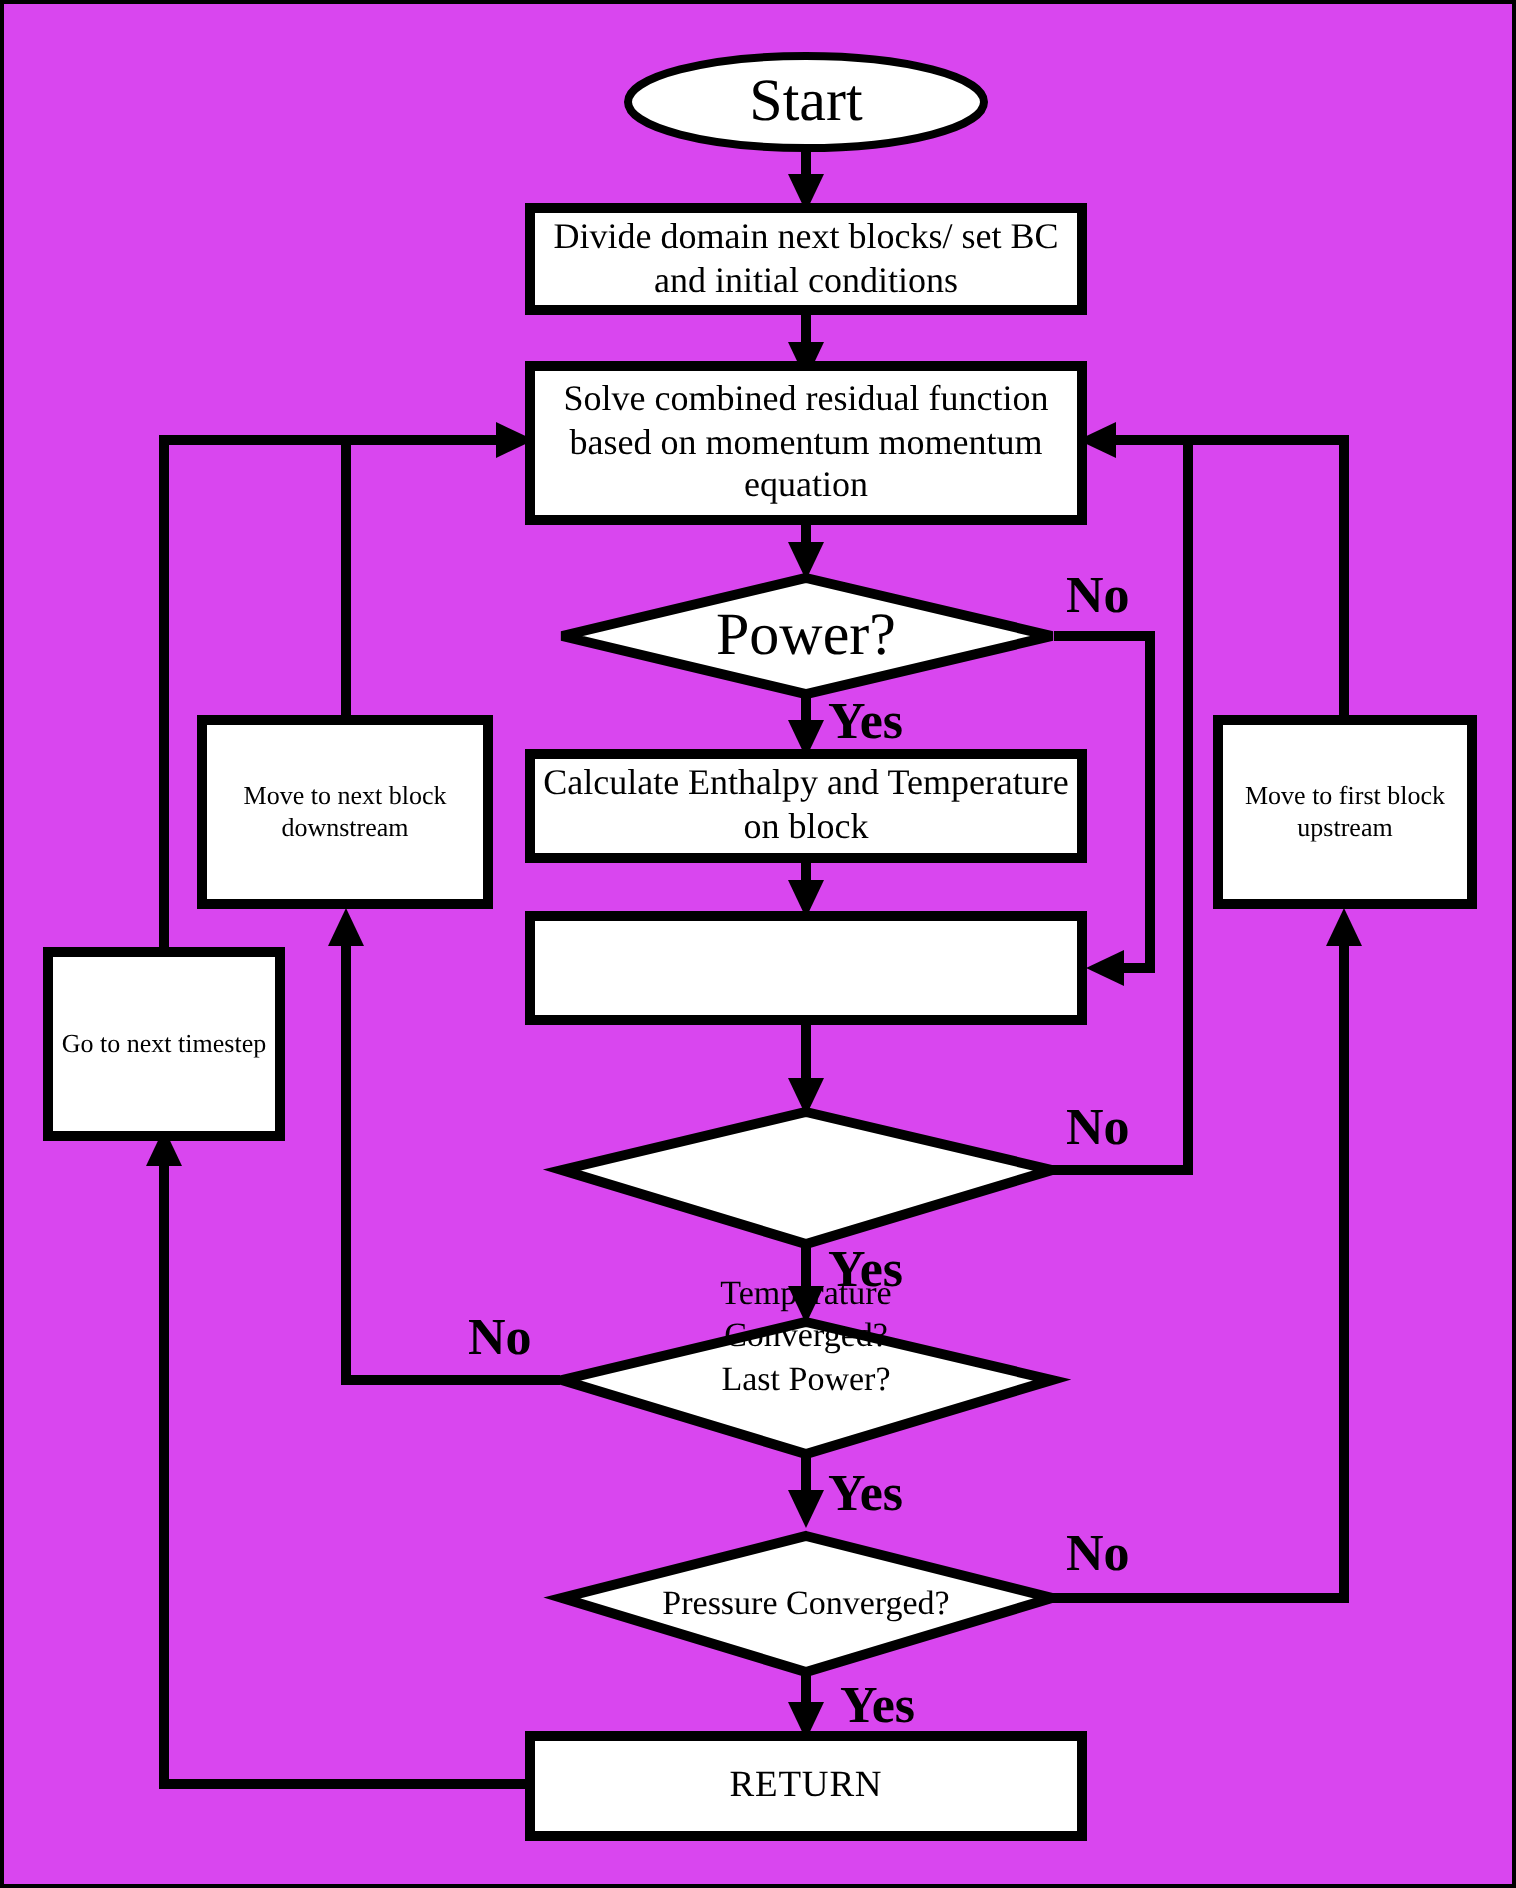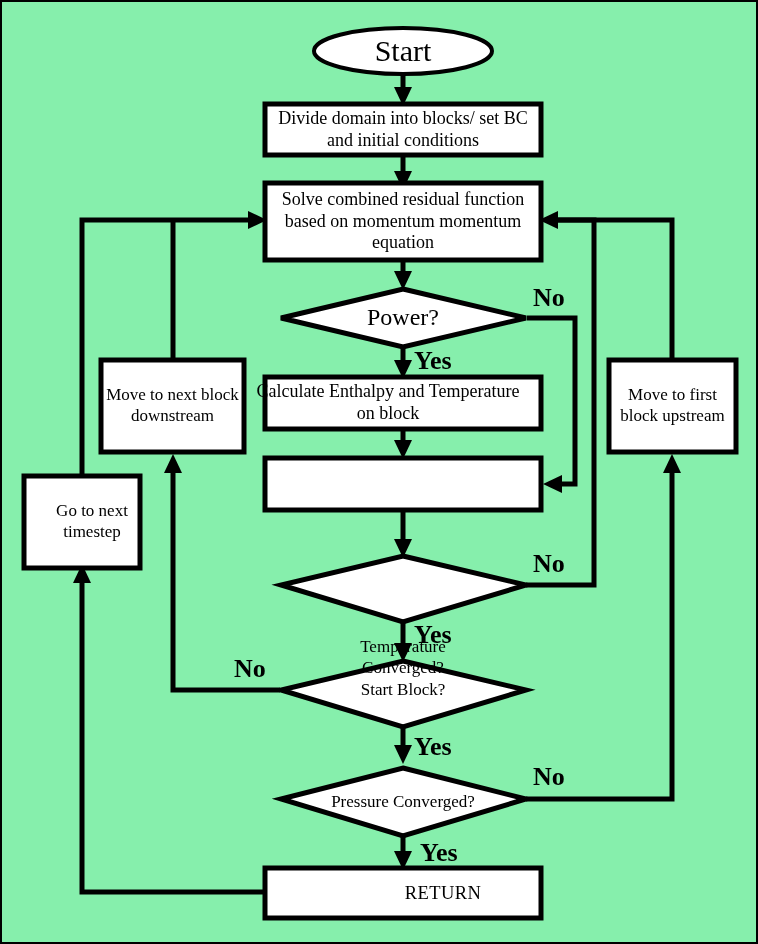--- a/index.html
+++ b/index.html
@@ -4,21 +4,21 @@
 <style>
   html, body {
     margin: 0;
     padding: 0;
     background: #ffffff;
   }
   #page {
     position: relative;
     width: 758px;
     height: 944px;
-    background: #86efac;
+    background: #d946ef;
     box-sizing: border-box;
     border: 2px solid #000000;
     overflow: hidden;
     font-family: "Liberation Serif", "DejaVu Serif", serif;
   }
   #flow-svg {
     position: absolute;
     left: 0;
     top: 0;
     width: 758px;
@@ -55,32 +55,31 @@
     line-height: 1.22;
     pointer-events: none;
   }
   .lbl-start {
     font-size: 30px;
   }
   .lbl-box {
     font-size: 18px;
   }
   .lbl-box-sm {
-    font-size: 17px;
+    font-size: 13px;
   }
   .lbl-diamond-big {
-    font-size: 24px;
+    font-size: 30px;
   }
   .lbl-diamond {
     font-size: 17px;
   }
   .lbl-return {
     font-size: 18.5px;
     letter-spacing: 0.4px;
-    padding-left: 40px;
   }
   .edge-label {
     position: absolute;
     font-size: 26px;
     font-weight: bold;
     color: #000000;
     white-space: nowrap;
   }
 </style>
 </head>
@@ -162,42 +161,42 @@
     <rect class="node-shape" x="99" y="358" width="143" height="92"></rect>
 
     <rect class="node-shape" x="607" y="358" width="127" height="92"></rect>
 
     <rect class="node-shape" x="22" y="474" width="116" height="92"></rect>
 
   </svg>
 
   <div class="node-label lbl-start" style="left:312px; top:26px; width:178px; height:46px;">Start</div>
 
-  <div class="node-label lbl-box" style="left:267px; top:102px; width:268px; height:51px;">Divide domain into blocks/ set BC and initial conditions</div>
+  <div class="node-label lbl-box" style="left:267px; top:102px; width:268px; height:51px;">Divide domain next blocks/ set BC and initial conditions</div>
 
   <div class="node-label lbl-box" style="left:267px; top:181px; width:268px; height:77px;">Solve combined residual function based on momentum momentum equation</div>
 
   <div class="node-label lbl-diamond-big" style="left:330px; top:293px; width:142px; height:46px;">Power?</div>
 
-  <div class="node-label lbl-box" style="left:252px; top:375px; width:268px; height:52px;font-family:Liberation Serif, serif;">Calculate Enthalpy and Temperature on block</div>
+  <div class="node-label lbl-box" style="left:267px; top:375px; width:268px; height:52px;font-family:Liberation Serif, serif;">Calculate Enthalpy and Temperature on block</div>
 
 
   <div class="node-label lbl-diamond" style="left:321px; top:586px; width:160px; height:52px;margin-top:44px;">Temperature Converged?</div>
 
-  <div class="node-label lbl-diamond" style="left:321px; top:671px; width:160px; height:34px;">Start Block?</div>
+  <div class="node-label lbl-diamond" style="left:321px; top:671px; width:160px; height:34px;">Last Power?</div>
 
   <div class="node-label lbl-diamond" style="left:321px; top:774px; width:160px; height:52px;">Pressure Converged?</div>
 
   <div class="node-label lbl-return" style="left:267px; top:866px; width:268px; height:50px;">RETURN</div>
 
   <div class="node-label lbl-box-sm" style="left:103px; top:358px; width:135px; height:92px;">Move to next block downstream</div>
 
   <div class="node-label lbl-box-sm" style="left:611px; top:358px; width:119px; height:92px;">Move to first block upstream</div>
 
-  <div class="node-label lbl-box-sm" style="left:36px; top:474px; width:108px; height:92px;">Go to next timestep</div>
+  <div class="node-label lbl-box-sm" style="left:26px; top:474px; width:108px; height:92px;">Go to next timestep</div>
 
   <div class="edge-label" style="left:531px; top:281px;">No</div>
 
   <div class="edge-label" style="left:412px; top:344px;">Yes</div>
 
   <div class="edge-label" style="left:531px; top:547px;">No</div>
 
   <div class="edge-label" style="left:412px; top:618px;">Yes</div>
 
   <div class="edge-label" style="left:232px; top:652px;">No</div>

